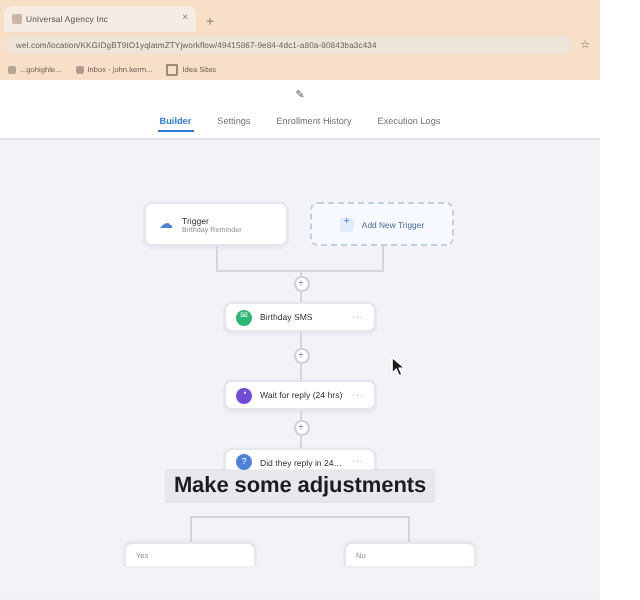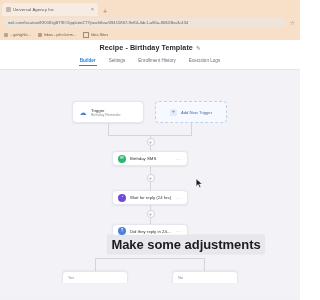--- a/index.html
+++ b/index.html
@@ -114,24 +114,23 @@
     position:absolute;background:#fff;border-radius:4px 4px 0 0;
     border:.6px solid #e6e6ee;border-bottom:none;
     box-shadow:0 -.4px 2px rgba(30,30,60,.05);
     display:flex;align-items:center;padding:0 5px;box-sizing:border-box;
   }
   .branch-label{font-size:3.8px;color:#8c8c99;white-space:nowrap;}
 
   .caption{
     position:absolute;left:50%;transform:translateX(-50%);
     background:#e8e8ec;color:#1b1b22;
-    font-size:13px;font-weight:bold;letter-spacing:-.05px;
+    font-size:11px;font-weight:bold;letter-spacing:-.05px;
     padding:2px 4px;border-radius:1px;white-space:nowrap;
     box-shadow:0 0 0 .5px rgba(0,0,0,.06);
-    margin-left:36px;
   }
 
   .cursor{position:absolute;width:9px;height:11px;pointer-events:none;}
 </style>
 </head>
 <body>
 
 <div class="screen">
 
   <div class="chrome">
@@ -163,21 +162,20 @@
       </div>
       <div class="bm">
         <div class="bm-ico folder"></div>
         <div class="bm-label">Idea Sites</div>
       </div>
     </div>
   </div>
 
   <div class="app">
     <div class="app-title-row">
-      <div class="app-title">Recipe - Birthday Template</div>
       <div class="edit-icon">✎</div>
     </div>
 
     <div class="app-tabs">
       <div class="app-tab active">Builder</div>
       <div class="app-tab">Settings</div>
       <div class="app-tab">Enrollment History</div>
       <div class="app-tab">Execution Logs</div>
     </div>
   </div>

